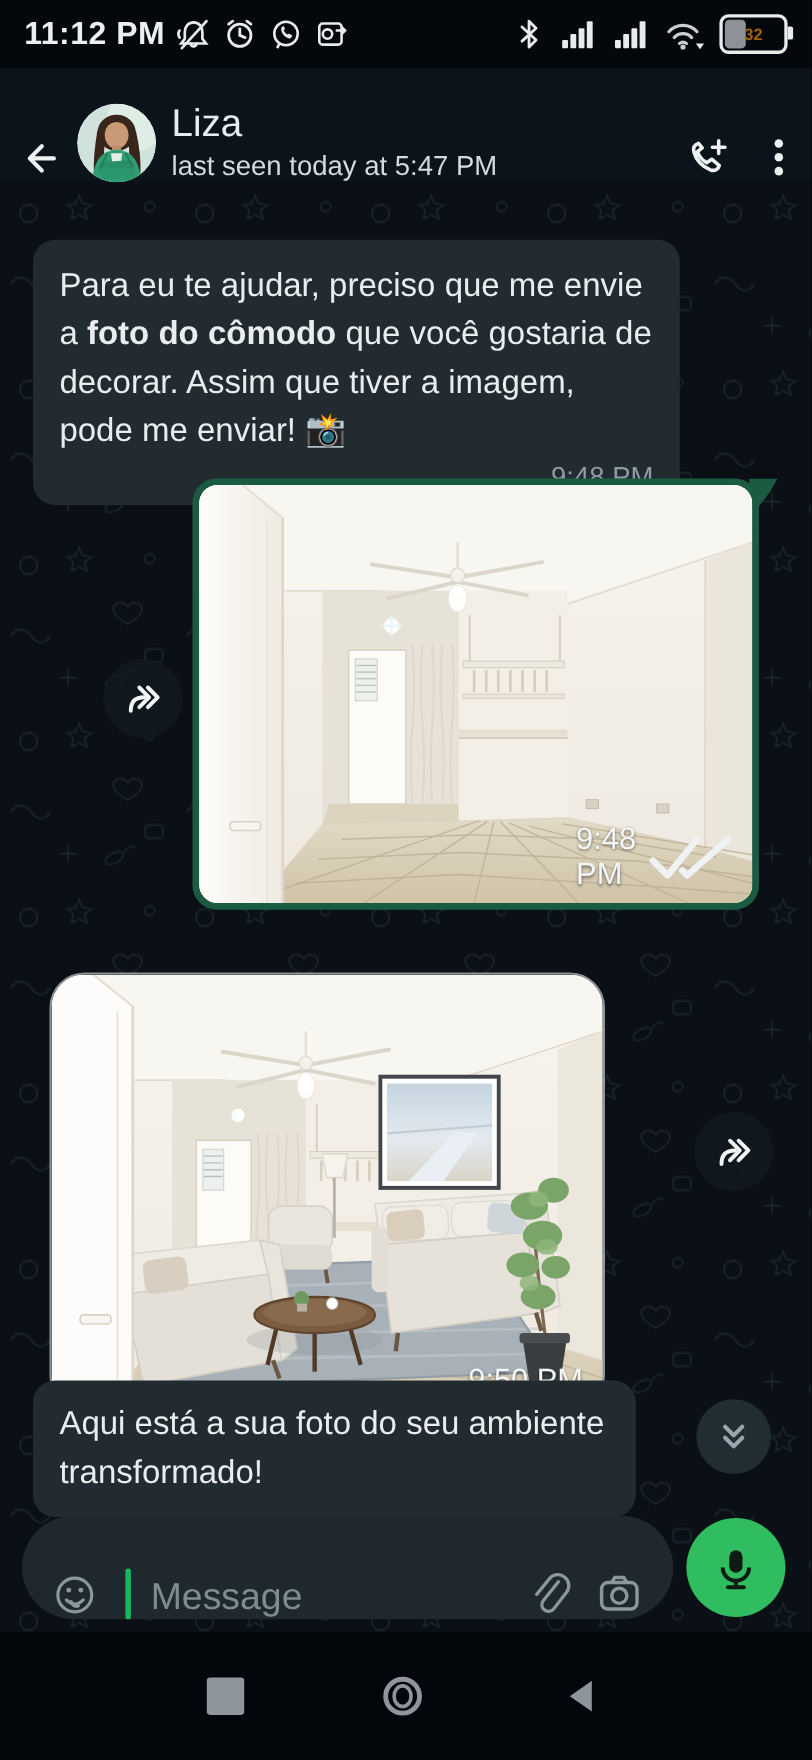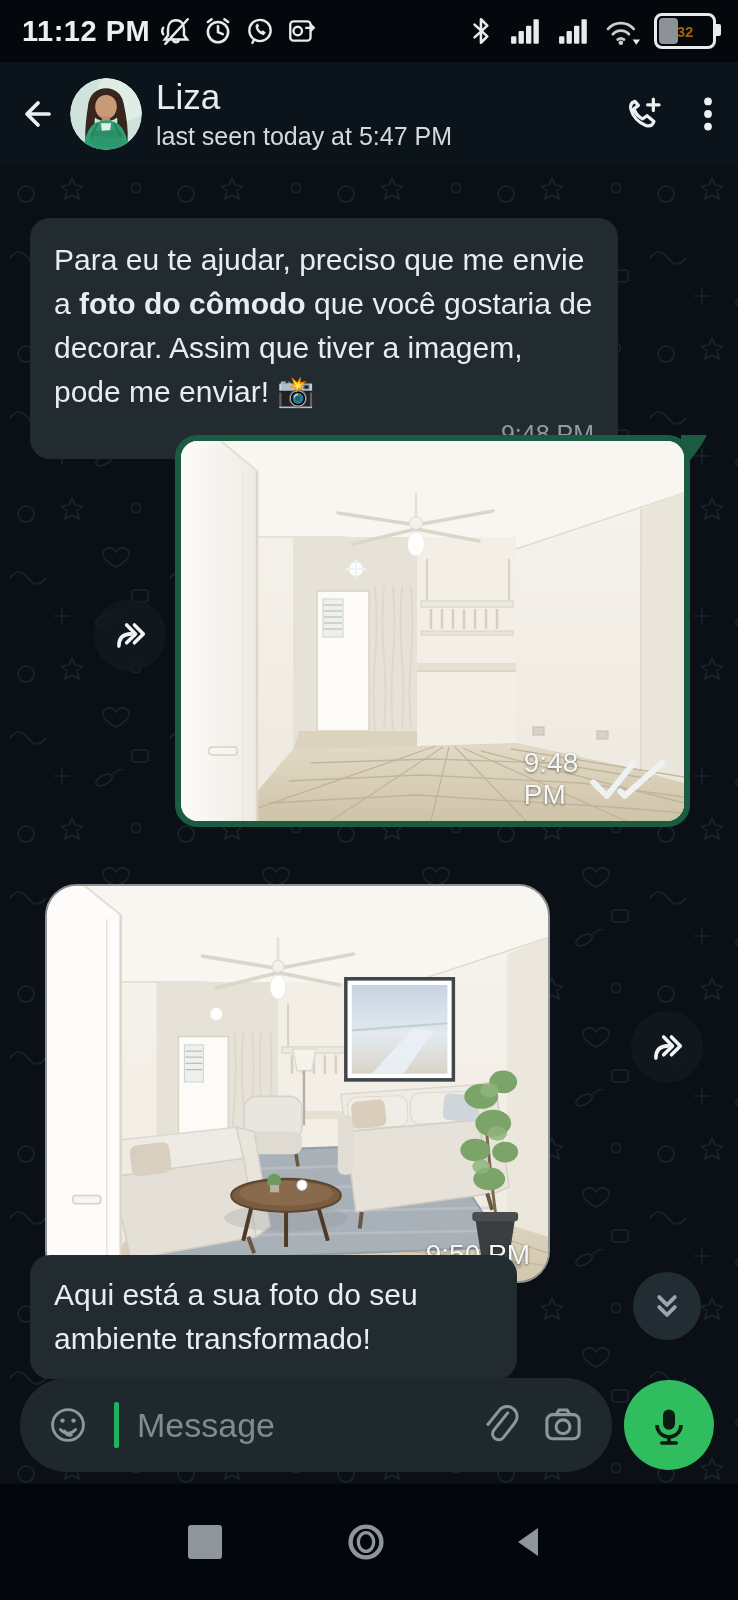--- a/index.html
+++ b/index.html
@@ -12,51 +12,51 @@
   .sb-time{font-size:29px;font-weight:bold;color:#eceff1;letter-spacing:.5px;}
   .sb-left-icons{display:flex;align-items:center;gap:10px;margin-left:10px;}
   .sb-right{margin-left:auto;display:flex;align-items:center;gap:12px;}
   .battery{width:56px;height:30px;border:3px solid #e8eaec;border-radius:8px;
            position:relative;display:flex;align-items:center;justify-content:center;}
   .battery .fill{position:absolute;left:2px;top:2px;bottom:2px;width:34%;background:#8d9298;border-radius:4px;}
   .battery .pct{position:relative;font-size:15px;font-weight:bold;color:#a16207;z-index:1;text-align:center;}
   .battery .nub{position:absolute;right:-8px;top:8px;width:5px;height:12px;background:#e8eaec;border-radius:0 2px 2px 0;}
   
   .header{left:0;top:62px;width:738px;height:104px;background:#0b141b;
-          display:flex;align-items:center;padding:0 16px;box-sizing:border-box;}
+          display:flex;align-items:flex-end;padding:0 16px;box-sizing:border-box;}
   .avatar{width:72px;height:72px;border-radius:50%;overflow:hidden;flex:0 0 auto;margin:0 14px 0 10px;}
   .h-name{font-size:35px;color:#e9edef;line-height:1.15;}
   .h-sub{font-size:25px;color:#d4dadd;margin-top:4px;}
   .h-actions{margin-left:auto;display:flex;align-items:center;gap:34px;padding-right:6px;}
   
   .chat{left:0;top:166px;width:738px;height:1318px;background:#0a1016;overflow:hidden;}
   .bubble-in{background:#222c30;border-radius:20px;color:#e9edef;}
   .msg-text{font-size:30px;line-height:44px;}
   .stamp{font-size:25px;color:#8e9ba3;}
   .m1{left:30px;top:8px;width:588px;padding:20px 24px 10px 24px;box-sizing:border-box;margin-top:44px;}
   .m1 .stamp{display:block;text-align:right;margin-top:6px;}
-  .m4{left:30px;top:1089px;width:487px;padding:18px 24px;box-sizing:border-box;}
+  .m4{left:30px;top:1089px;width:548px;padding:18px 24px;box-sizing:border-box;}
   .photo-frame-out{left:175px;top:269px;width:515px;height:392px;background:#1b5b42;
                    border-radius:22px;padding:6px;box-sizing:border-box;}
   .photo-frame-out .tail{position:absolute;right:-17px;top:0;}
   .photo{width:100%;height:100%;border-radius:17px;overflow:hidden;position:relative;}
   .photo svg{display:block;width:100%;height:100%;}
   .photo-frame-in{left:45px;top:718px;width:505px;height:399px;border-radius:32px;overflow:hidden;
                   border:2px solid rgba(255,255,255,.55);box-sizing:border-box;}
   .img-stamp{position:absolute;right:18px;bottom:10px;color:#f4f7f8;font-size:28px;
              display:flex;align-items:center;gap:8px;text-shadow:0 1px 3px rgba(0,0,0,.55);}
   .round-btn{width:72px;height:72px;border-radius:50%;background:rgba(18,27,32,.78);
              display:flex;align-items:center;justify-content:center;}
   .fwd-left{left:94px;top:433px;}
   .fwd-right{left:631px;top:845px;}
   .scroll-btn{left:633px;top:1106px;width:68px;height:68px;border-radius:50%;background:#212d33;
               display:flex;align-items:center;justify-content:center;}
   
   .input-pill{left:20px;top:1378px;width:592px;height:94px;background:#1f292d;border-radius:47px;
-              display:flex;align-items:center;padding:0 26px;box-sizing:border-box;gap:18px;}
+              display:flex;align-items:flex-end;padding:0 26px;box-sizing:border-box;gap:18px;}
   .cursor{width:5px;height:46px;background:#1fb35f;border-radius:2px;margin-left:6px;}
   .placeholder{font-size:34px;color:#7d8b92;flex:1;}
   .mic-btn{left:624px;top:1380px;width:90px;height:90px;border-radius:50%;background:#2fbd5f;
            display:flex;align-items:center;justify-content:center;}
   
   .navbar{left:0;top:1484px;width:738px;height:116px;background:#03060a;
           display:flex;align-items:center;justify-content:center;gap:122px;}
   .nav-sq{width:34px;height:34px;background:#8f969b;border-radius:3px;}
   .icon{display:inline-flex;align-items:center;justify-content:center;}
 </style>

